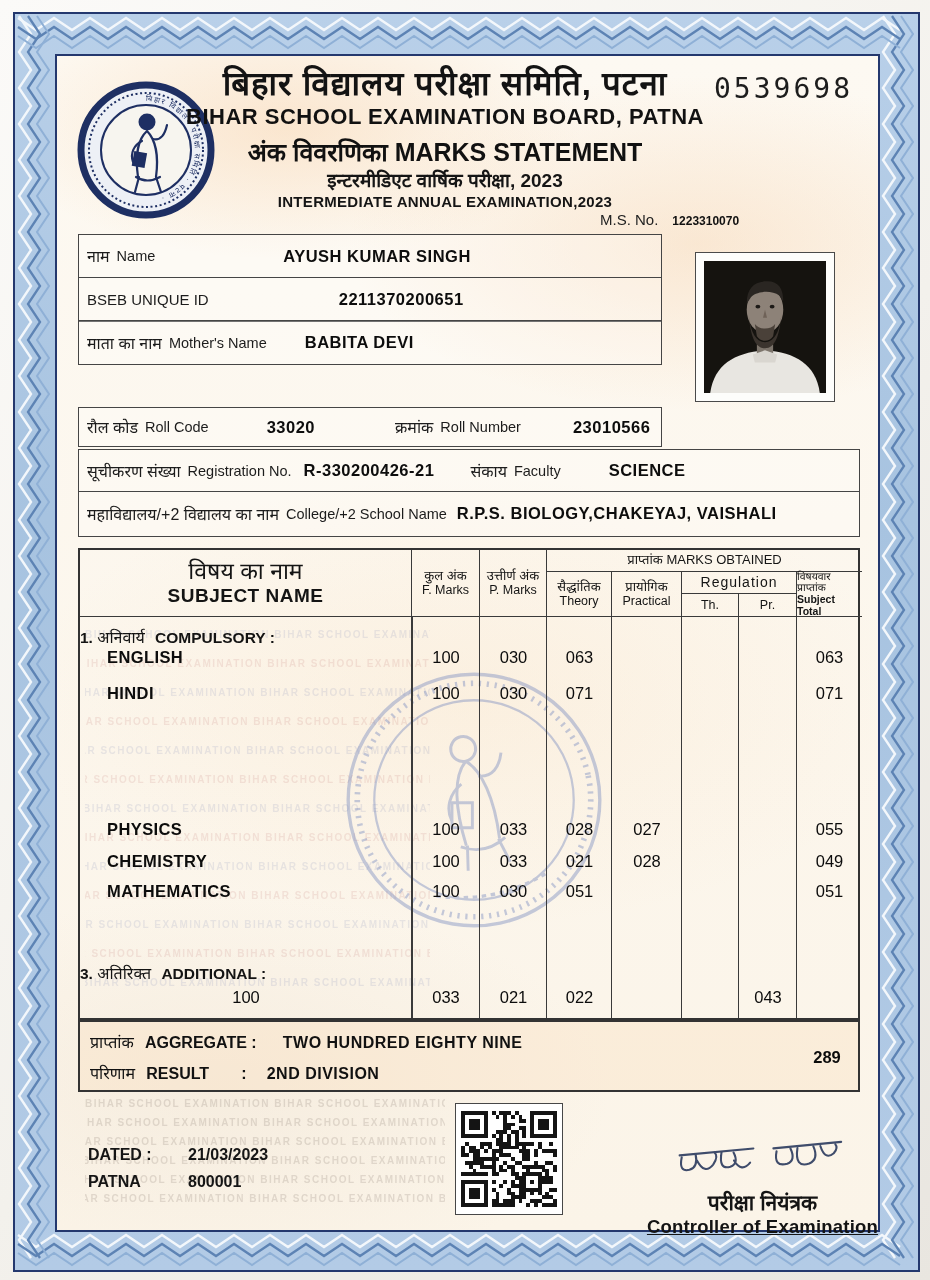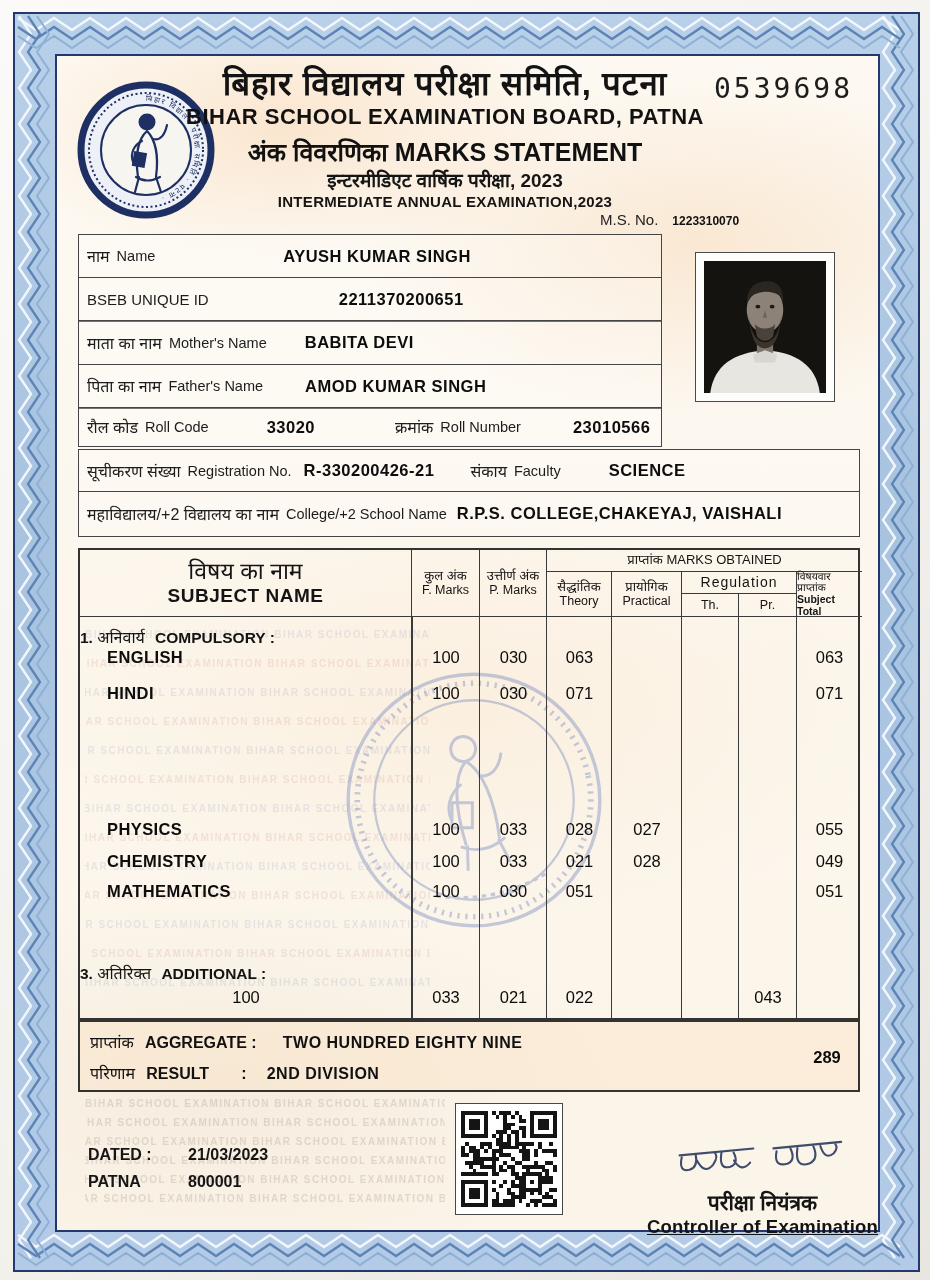--- a/index.html
+++ b/index.html
@@ -174,27 +174,20 @@
       <span class="dval" style="margin-left:120px;">2211370200651</span>
       </div>
   </div>
   <div class="abs dbox" style="left:78px;top:320px;width:584px;height:45px;">
     <div class="drow">
         <span class="lab-hi">माता का नाम</span>
       <span class="lab-en">Mother's Name</span>
       <span class="dval" style="margin-left:28px;">BABITA DEVI</span>
       </div>
   </div>
-  <div class="abs dbox" style="left:78px;top:363.5px;width:584px;height:45px;">
-    <div class="drow">
-        <span class="lab-hi">पिता का नाम</span>
-      <span class="lab-en">Father's Name</span>
-      <span class="dval" style="margin-left:32px;">AMOD KUMAR SINGH</span>
-      </div>
-  </div>
   <div class="abs dbox" style="left:78px;top:407px;width:584px;height:40px;">
     <div class="drow">
         <span class="lab-hi">रौल कोड</span>
       <span class="lab-en">Roll Code</span>
       <span class="dval" style="margin-left:48px;">33020</span>
       <span class="lab-hi" style="margin-left:80px;">क्रमांक</span>
       <span class="lab-en">Roll Number</span>
       <span class="dval" style="margin-left:42px;">23010566</span>
       </div>
   </div>
@@ -205,21 +198,21 @@
       <span class="dval" style="margin-left:2px;">R-330200426-21</span>
       <span class="lab-hi" style="margin-left:36px;">संकाय</span>
       <span class="lab-en">Faculty</span>
       <span class="dval" style="margin-left:38px;">SCIENCE</span>
       </div>
   </div>
   <div class="abs dbox" style="left:78px;top:490.5px;width:782px;height:46px;">
     <div class="drow">
         <span class="lab-hi">महाविद्यालय/+2 विद्यालय का नाम</span>
       <span class="lab-en">College/+2 School Name</span>
-      <span class="dval">R.P.S. COLLEGE,CHAKEYAJ, VAISHALI</span>
+      <span class="dval">R.P.S. BIOLOGY,CHAKEYAJ, VAISHALI</span>
       </div>
   </div>
 
   <div class="abs photo">
     <svg width="122" height="132" viewBox="0 0 120 130">
       <rect x="0" y="0" width="120" height="130" fill="#111008"></rect>
       <rect x="0" y="0" width="120" height="130" fill="#15130f"></rect>
       <path d="M6,130 C10,102 30,90 60,88 C90,90 110,102 114,130 Z" fill="#e8e6e1"></path>
       <path d="M52,82 L68,82 L68,95 L52,95 Z" fill="#7d756c"></path>
       <ellipse cx="60" cy="48" rx="18" ry="23" fill="#8d8278"></ellipse>

